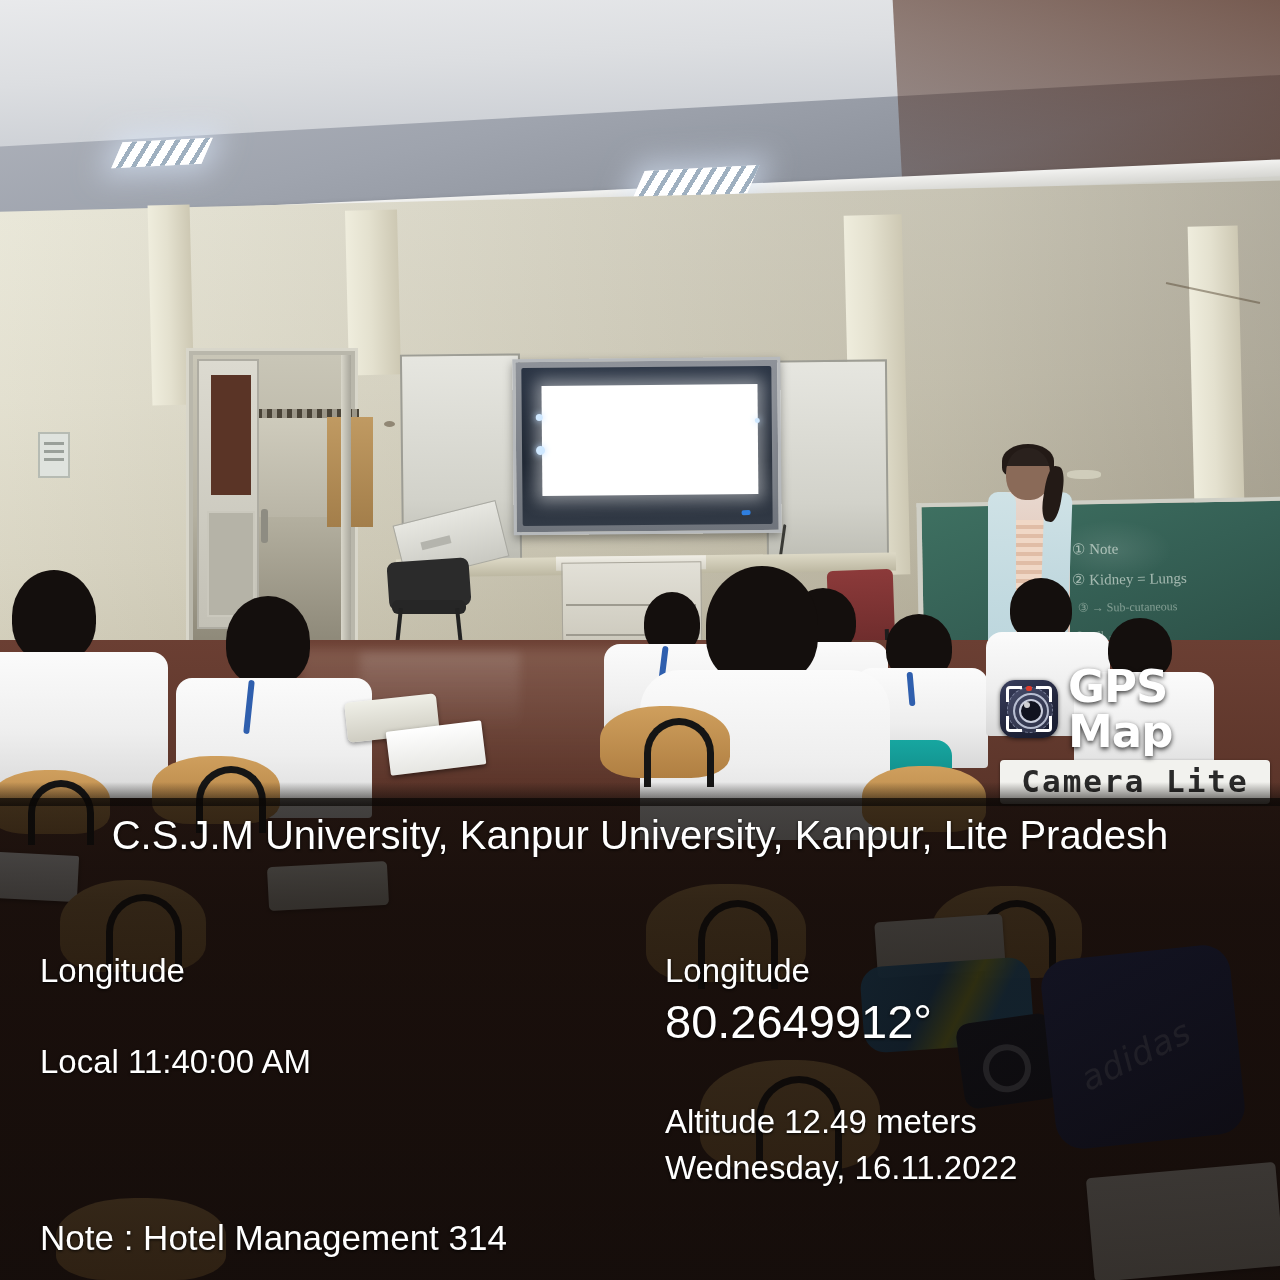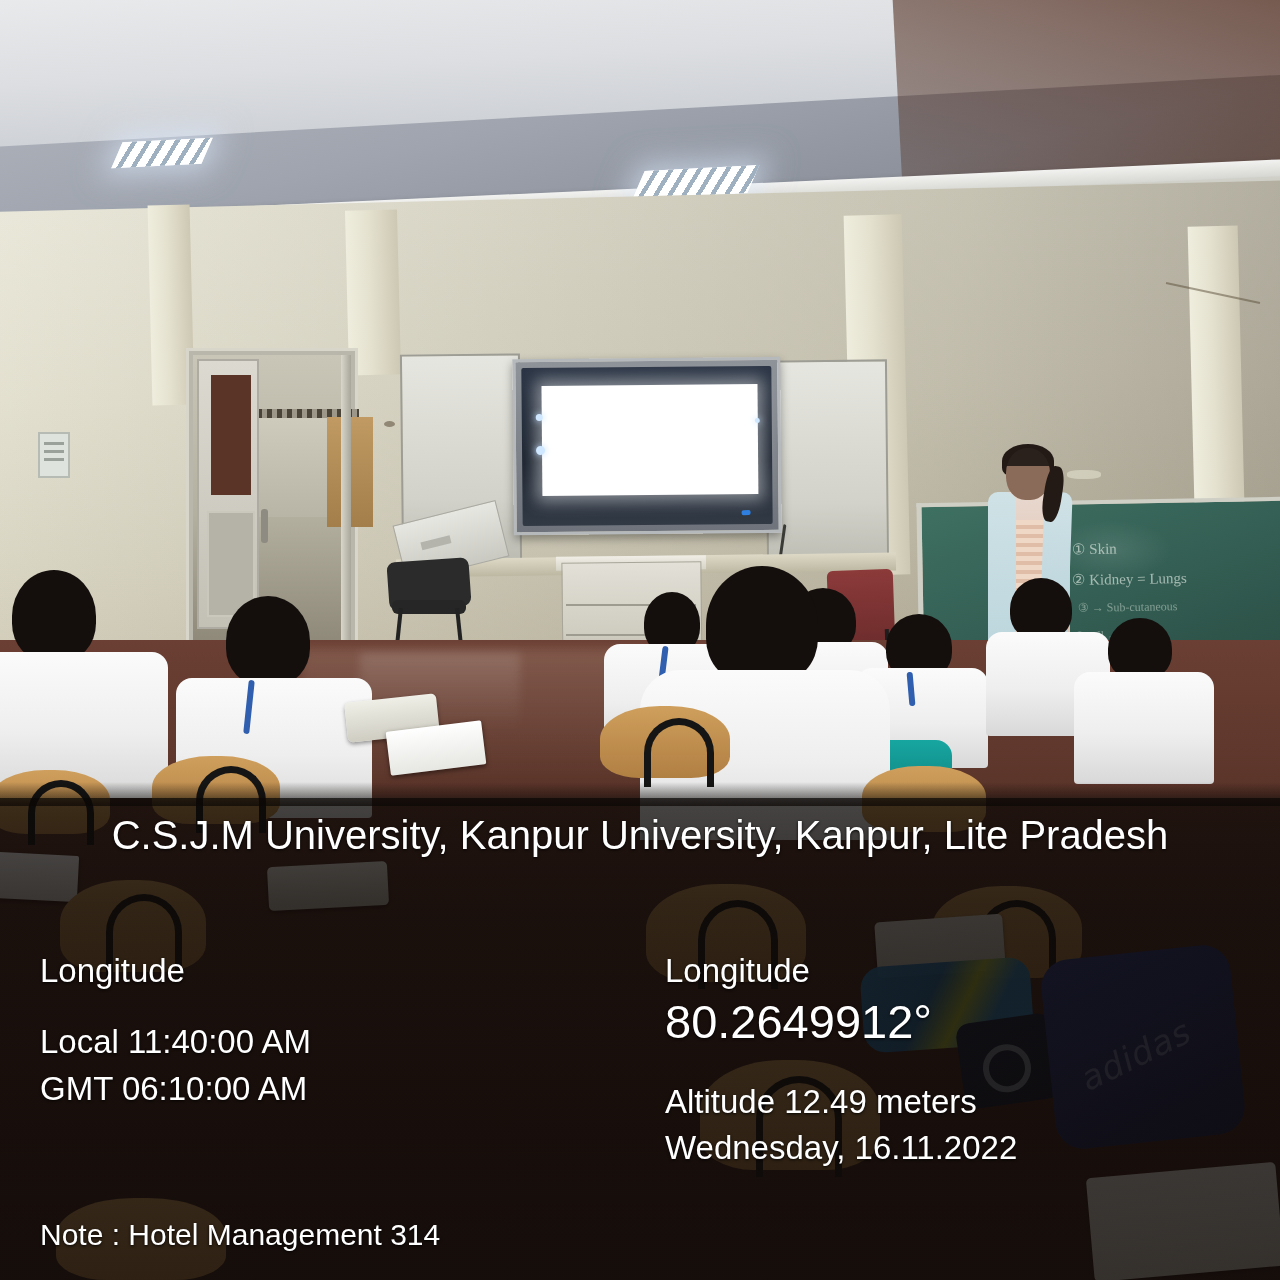--- a/index.html
+++ b/index.html
@@ -214,22 +214,22 @@
     background:linear-gradient(180deg,rgba(10,7,5,0),rgba(10,7,5,.72));}
 
   .info{position:absolute;left:0;top:798px;width:1280px;height:482px;color:#fff;
     text-shadow:0 1px 3px rgba(0,0,0,.9);}
   .addr{text-align:center;padding:14px 54px 0;font-size:40px;line-height:1.18;font-weight:400;}
   .grid{position:absolute;left:0;top:152px;width:1280px;}
   .col{position:absolute;width:620px;}
   .col-l{left:40px;} .col-r{left:665px;}
   .lbl{font-size:33px;line-height:1.25;font-weight:400;}
   .val{font-size:47px;line-height:1.22;font-weight:400;margin-top:2px;}
-  .sub{font-size:33px;line-height:1.42;margin-top:28px;font-weight:400;}
-  .note{position:absolute;left:40px;top:420px;font-size:30px;font-weight:400;}
+  .sub{font-size:33px;line-height:1.42;margin-top:48px;font-weight:400;}
+  .note{position:absolute;left:40px;top:420px;font-size:35px;font-weight:400;}
 </style>
 </head>
 <body>
 
 <div class="shot">
 
   <div class="photo">
 
     <div class="ceiling"></div>
     <div class="ceiling-white-strip"></div>
@@ -297,21 +297,21 @@
     <div class="chair-leg cl2"></div>
 
     <div class="podium-top"></div>
     <div class="podium"></div>
     <div class="podium-line pl1"></div>
     <div class="podium-line pl2"></div>
     <div class="podium-line pl3"></div>
 
     <div class="chalkboard"></div>
     <div class="board-smudge"></div>
-    <div class="chalk" style="left:1072px;top:540px;">① Skin</div>
+    <div class="chalk" style="left:1072px;top:540px;">① Note</div>
     <div class="chalk" style="left:1072px;top:570px;">② Kidney  =  Lungs</div>
     <div class="chalk small" style="left:1078px;top:600px;">③  →   Sub-cutaneous</div>
     <div class="chalk small" style="left:1076px;top:628px;">Small   →   The</div>
     <div class="chalk small" style="left:1082px;top:652px;">  intestine   freq</div>
 
     <div class="red-chair"></div>
 
     <div class="t-body"></div>
     <div class="t-kurta-stripes"></div>
     <div class="t-scarf-l"></div>
@@ -388,34 +388,52 @@
     <div class="cap-blue"></div>
     <div class="bag-blue">
       <span>adidas</span>
     </div>
     <div class="chairwood" style="left:700px;top:1060px;width:180px;height:110px;"></div>
     <div class="chairbar" style="left:756px;top:1076px;width:72px;height:94px;"></div>
     <div class="desk-tab" style="left:1090px;top:1170px;width:190px;height:104px;transform:rotate(-5deg);"></div>
     <div class="chairwood" style="left:56px;top:1198px;width:170px;height:82px;"></div>
   </div>
 
+  <div class="wm">
+    <div class="wm-row">
+      <div class="wm-icon">
+        <div class="ring r1"></div>
+        <div class="ring r2"></div>
+        <div class="ring r3"></div>
+        <div class="ring r4"></div>
+        <div class="reddot"></div>
+        <div class="br br-tl"></div>
+          <div class="br br-tr"></div>
+        <div class="br br-bl"></div>
+          <div class="br br-br"></div>
+      </div>
+      <div class="wm-title">GPS Map</div>
+    </div>
+    <div class="wm-pill">
+      <span>Camera Lite</span>
+    </div>
+  </div>
 
   <div class="scrim-soft"></div>
   <div class="scrim"></div>
 
   <div class="info">
     <div class="addr">
       <div>C.S.J.M University, Kanpur University, Kanpur, Lite Pradesh</div>
     </div>
 
     <div class="grid">
       <div class="col col-l">
         <div class="lbl">Longitude</div>
         <div class="sub">Local 11:40:00 AM</div>
-        <div class="sub" style="margin-top:0">GMT 06:10:00 AM</div>
       </div>
       <div class="col col-r">
         <div class="lbl">Longitude</div>
         <div class="val">80.2649912°</div>
         <div class="sub">Altitude 12.49 meters</div>
         <div class="sub" style="margin-top:0">Wednesday, 16.11.2022</div>
       </div>
     </div>
 
     <div class="note">Note : Hotel Management 314</div>

